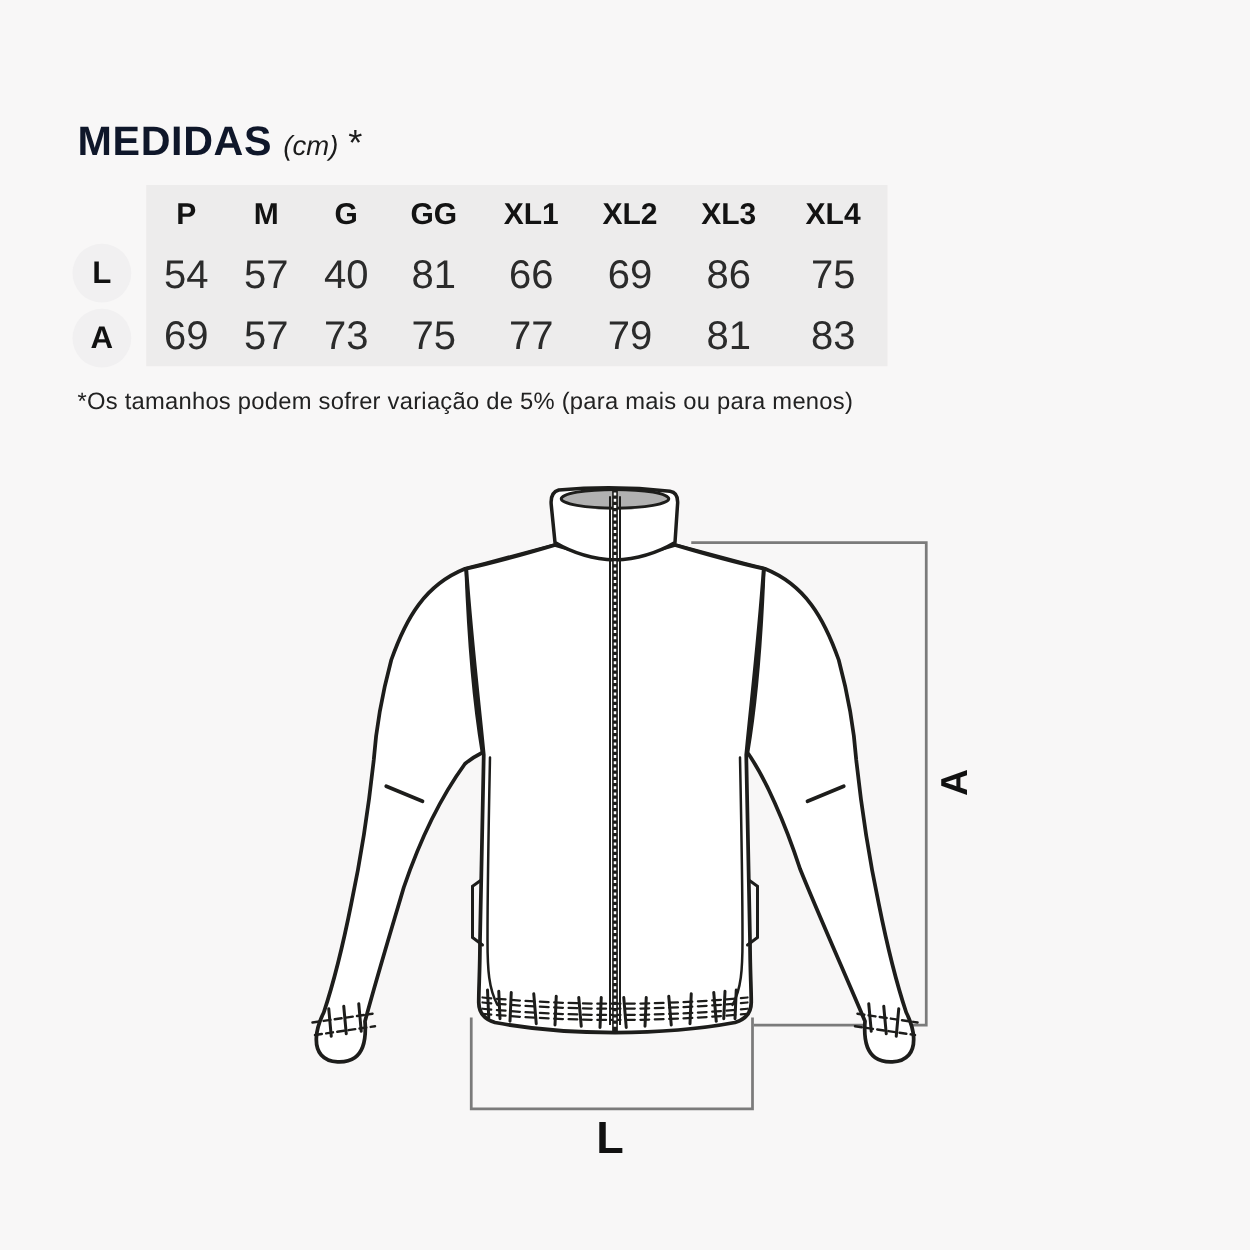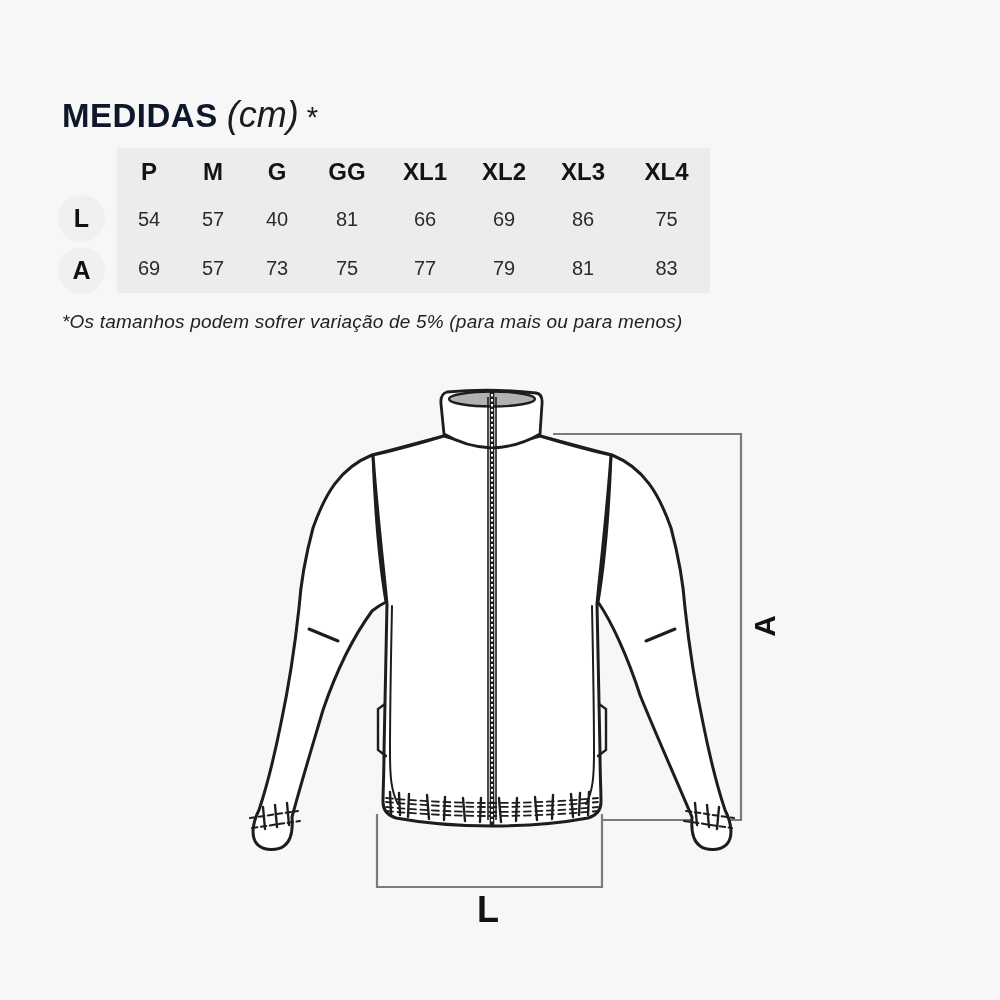--- a/index.html
+++ b/index.html
@@ -11,47 +11,47 @@
     overflow:hidden;
   }
   .stage{position:relative;width:1000px;height:1000px;}
 
   
   .title{
     position:absolute;left:62px;top:94px;
     display:flex;align-items:baseline;white-space:nowrap;
   }
   .title .main{font-size:33px;font-weight:700;letter-spacing:.5px;color:#0f172a;}
-  .title .unit{font-size:36px;font-style:italic;font-weight:400;margin-left:9px;color:#1c1c1c;}
+  .title .unit{font-size:22px;font-style:italic;font-weight:400;margin-left:9px;color:#1c1c1c;}
   .title .ast{font-size:29px;font-weight:400;margin-left:8px;color:#1c1c1c;}
 
   
   .size-table{
     position:absolute;left:117px;top:148px;width:593px;height:145px;
     background:#edecec;display:flex;flex-direction:column;
   }
   .trow{display:flex;align-items:center;}
   .trow.head{height:47px;font-weight:700;font-size:24px;color:#131313;}
-  .trow.vals{height:49px;font-size:20px;font-weight:400;color:#2b2b2b;}
+  .trow.vals{height:49px;font-size:32px;font-weight:400;color:#2b2b2b;}
   .cell{text-align:center;}
   .c0{width:64px}.c1{width:64px}.c2{width:64px}.c3{width:76px}
   .c4{width:80px}.c5{width:78px}.c6{width:80px}.c7{width:87px}
 
   .rowtag{
     position:absolute;width:47px;height:47px;border-radius:50%;
     background:#f1f0f1;display:flex;align-items:center;justify-content:center;
     font-weight:700;font-size:25px;color:#111;
   }
   .rowtag.l{left:58px;top:195px;}
   .rowtag.a{left:58px;top:247px;}
 
   
   .footnote{
     position:absolute;left:62px;top:311px;
-    font-size:19px;font-style:italic;color:#222;letter-spacing:.2px;
+    font-size:19px;color:#222;letter-spacing:.2px;
     white-space:nowrap;
     text-align:center;
   }
 
   
   .diagram-svg{position:absolute;left:0;top:0;width:1000px;height:1000px;}
   .dim-label{font-family:"Liberation Sans", sans-serif;font-weight:700;fill:#111;}
 </style>
 </head>
 <body>

